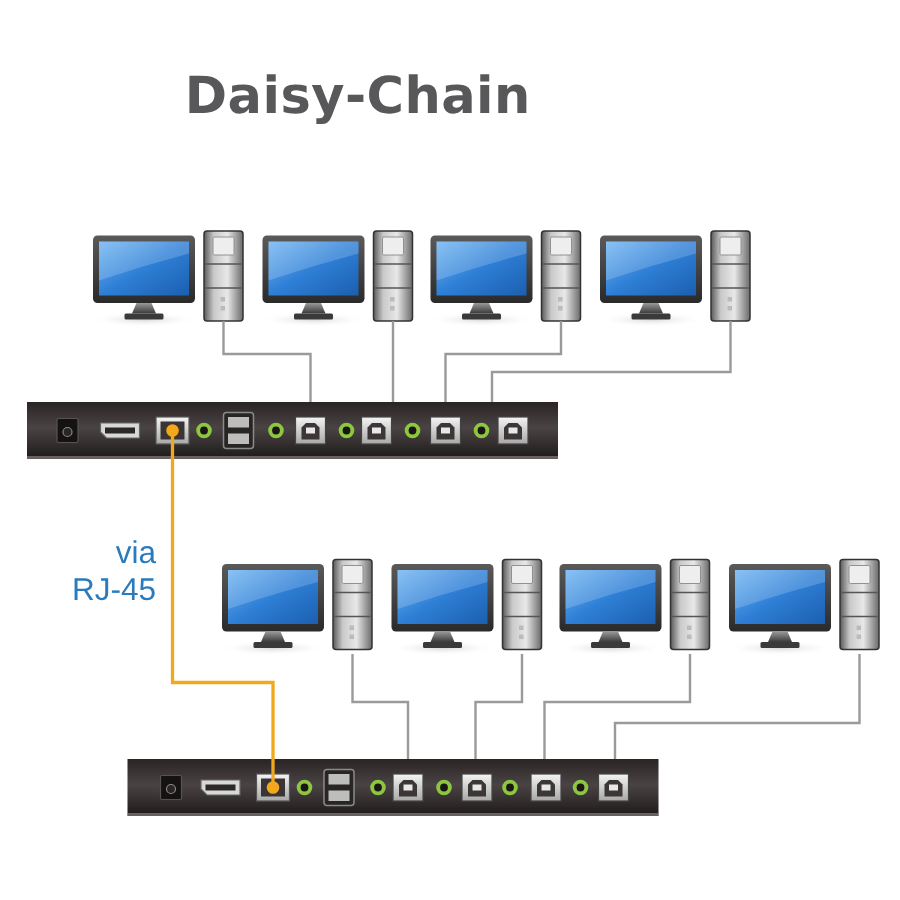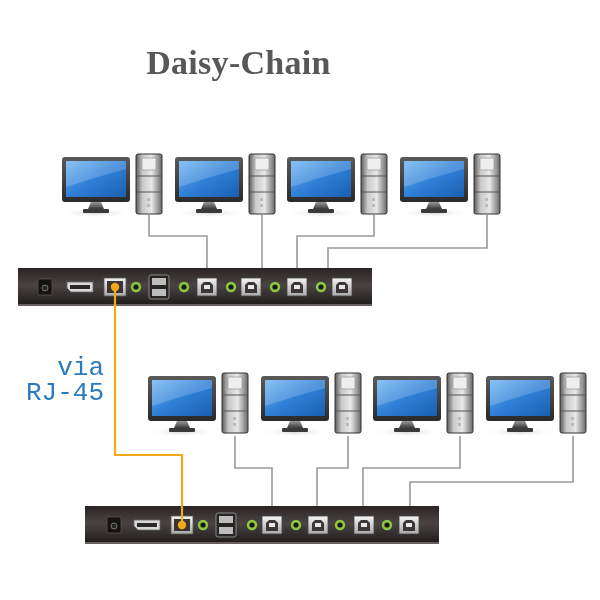--- a/index.html
+++ b/index.html
@@ -1,18 +1,18 @@
 <!DOCTYPE html>
 <html><head>
 <meta charset="utf-8">
 <style>
   html, body { margin:0; padding:0; background:#ffffff; }
   body { width:600px; height:600px; position:relative; overflow:hidden; font-family:"DejaVu Sans", sans-serif; }
-  .title { position:absolute; left:0; width:477px; top:44px; text-align:center; font-size:34px; font-weight:bold; color:#58585a; letter-spacing:0.3px;font-family:Liberation Serif, serif; }
-  .caption { position:absolute; left:18px; width:86px; top:356px; text-align:right; font-size:26px; line-height:25px; color:#2a7bbd; font-family:Liberation Mono, monospace; }
+  .title { position:absolute; left:0; width:477px; top:44px; text-align:center; font-size:34px; font-weight:bold; color:#58585a; letter-spacing:0.3px; }
+  .caption { position:absolute; left:18px; width:86px; top:356px; text-align:right; font-size:21px; line-height:25px; color:#2a7bbd; font-family:Liberation Sans, sans-serif; }
   svg.diagram { position:absolute; left:0; top:0; }
 </style>
 </head>
 <body>
 
 <div class="title">Daisy-Chain</div>
 
 <div class="caption">
   <div>via</div>
   <div>RJ-45</div>

